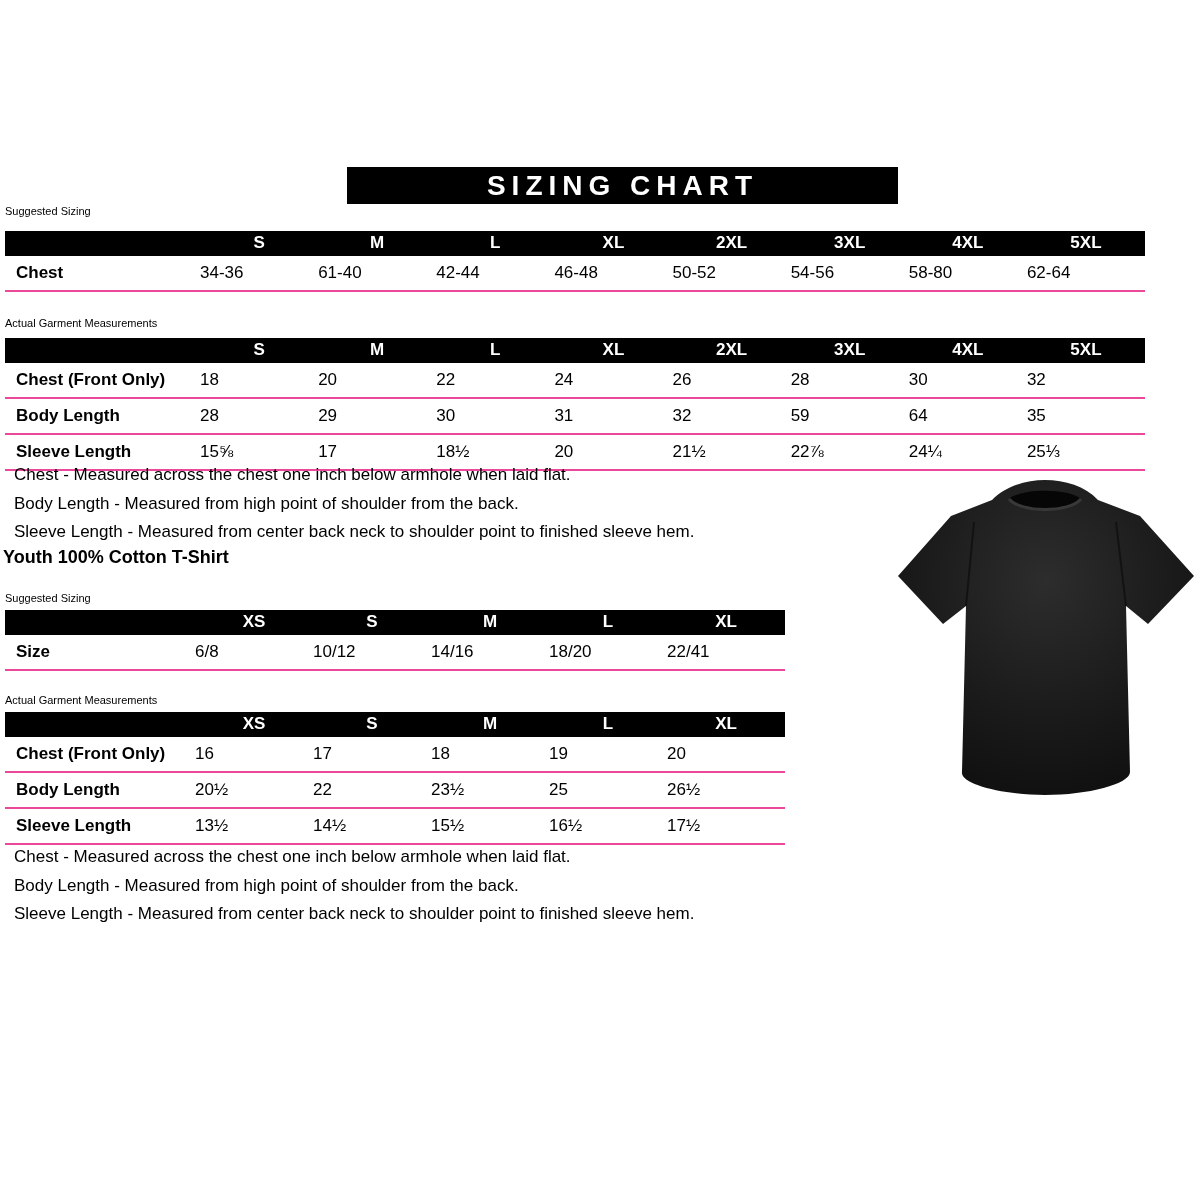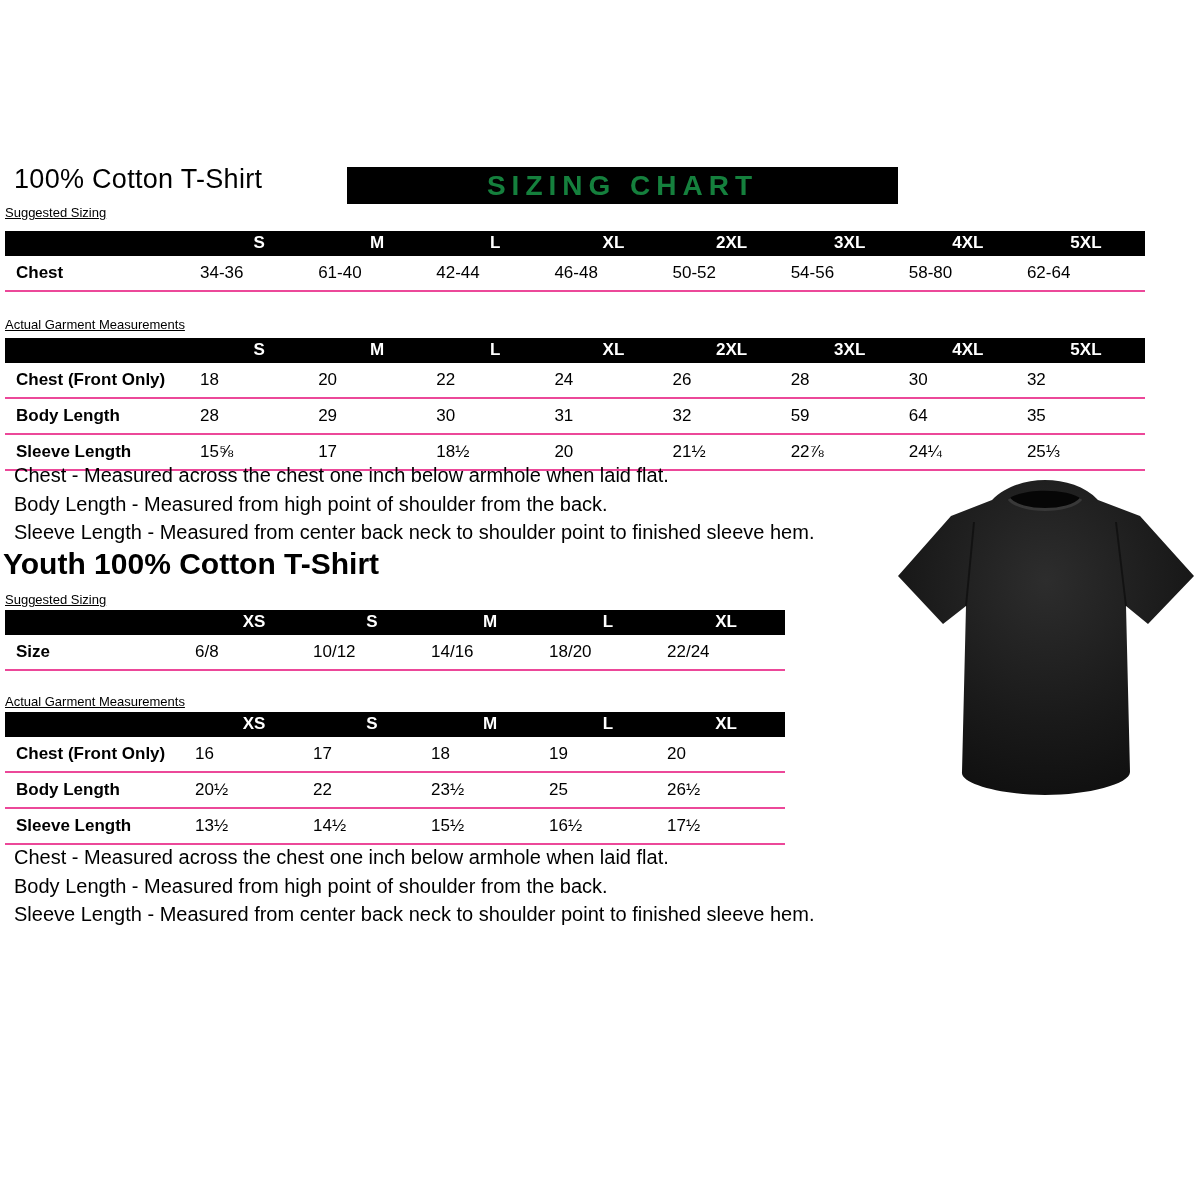--- a/index.html
+++ b/index.html
@@ -4,24 +4,24 @@
 <style>
   html,body{margin:0;padding:0;}
   body{
     width:1200px;height:1200px;background:#ffffff;color:#000;
     font-family:"Liberation Sans", sans-serif;position:relative;overflow:hidden;
   }
   .canvas{position:absolute;inset:0;}
 
   .adult-title{position:absolute;left:14px;top:164px;font-size:27px;font-weight:400;margin:0;letter-spacing:0.3px;}
   .banner{
-    position:absolute;left:347px;top:167px;width:551px;height:37px;background:#000;color:#15803d;
+    position:absolute;left:347px;top:167px;width:551px;height:37px;background:#000;color:#ffffff;
     font-size:28px;font-weight:700;letter-spacing:6px;text-align:center;line-height:38px;
   }
-  .section-label{position:absolute;font-size:13px;font-weight:400;text-decoration:underline;}
+  .section-label{position:absolute;font-size:11px;font-weight:400;}
   .pos-sug1{left:5px;top:205px;}
   .pos-act1{left:5px;top:317px;}
   .pos-sug2{left:5px;top:592px;}
   .pos-act2{left:5px;top:694px;}
 
   .table-slot{position:absolute;}
   .pos-t1{left:5px;top:231px;}
   .pos-t2{left:5px;top:338px;}
   .pos-t3{left:5px;top:610px;}
   .pos-t4{left:5px;top:712px;}
@@ -30,35 +30,34 @@
   .adult-w table{width:1140px;}
   .youth-w table{width:780px;}
   thead th{
     background:#000;color:#fff;font-size:17px;font-weight:700;
     padding:3px 0 4px 0;text-align:center;line-height:18px;
   }
   tbody tr{border-bottom:2px solid #ec4899;}
   tbody th{text-align:left;padding:5px 0 5px 11px;font-size:17px;font-weight:700;white-space:nowrap;}
   tbody td{text-align:left;font-size:17px;font-weight:400;padding:7px 0;}
 
-  .notes{position:absolute;font-size:20px;}
+  .notes{position:absolute;font-size:17px;}
   .notes div{line-height:28.5px;}
   .pos-notes1{left:14px;top:461px;}
   .pos-notes2{left:14px;top:843px;}
 
-  .youth-title{position:absolute;left:3px;top:547px;font-size:30px;font-weight:700;margin:0;}
+  .youth-title{position:absolute;left:3px;top:547px;font-size:18px;font-weight:700;margin:0;}
 
   .tee-wrap{position:absolute;left:888px;top:466px;width:314px;height:347px;}
 </style>
 </head>
 <body>
 
 <div class="canvas">
 
-  <h1 class="adult-title">100% Cotton T-Shirt</h1>
   <div class="banner">SIZING CHART</div>
 
   <div class="section-label pos-sug1">Suggested Sizing</div>
   <div class="table-slot pos-t1 adult-w">
       <table>
         <colgroup>
           <col style="width: 195px;">
           <col>
           <col>
           <col>
@@ -191,21 +190,21 @@
             <th>XL</th>
           </tr>
         </thead>
         <tbody>
           <tr>
             <th>Size</th>
             <td>6/8</td>
             <td>10/12</td>
             <td>14/16</td>
             <td>18/20</td>
-            <td>22/24</td>
+            <td>22/41</td>
           </tr>
         </tbody>
       </table>
     </div>
 
   <div class="section-label pos-act2">Actual Garment Measurements</div>
   <div class="table-slot pos-t4 youth-w">
       <table>
         <colgroup>
           <col style="width: 190px;">

